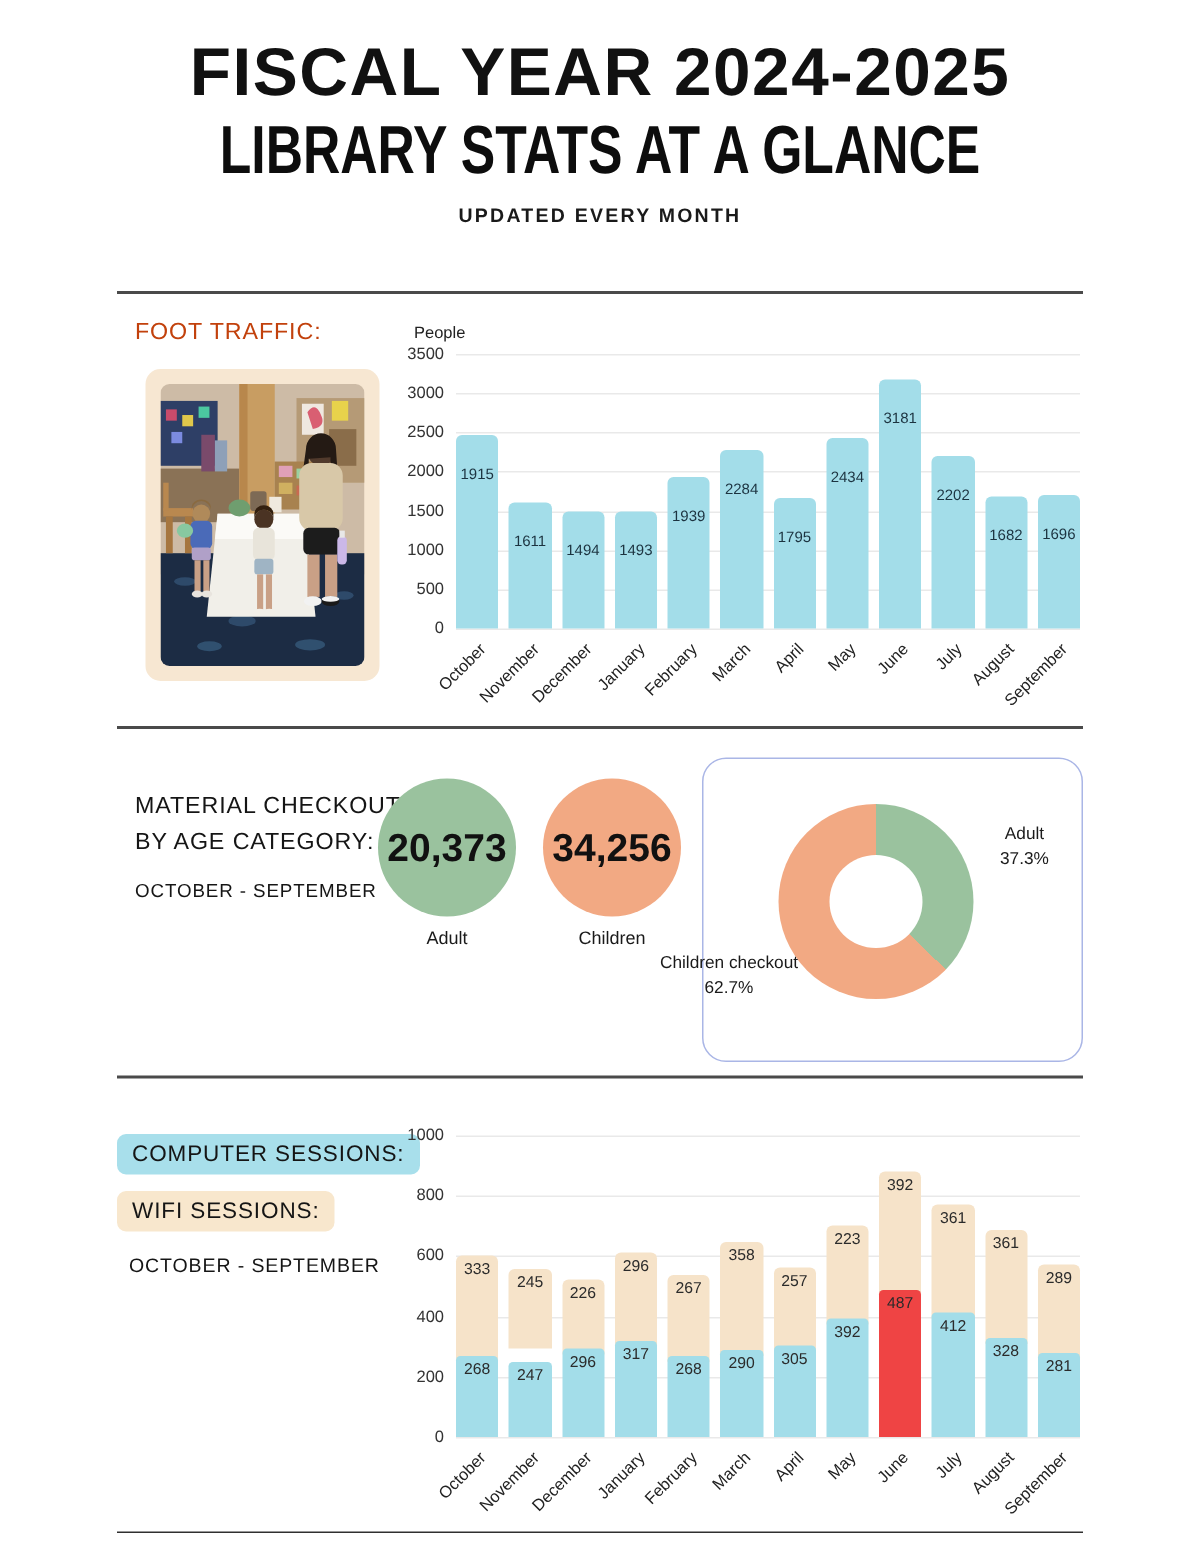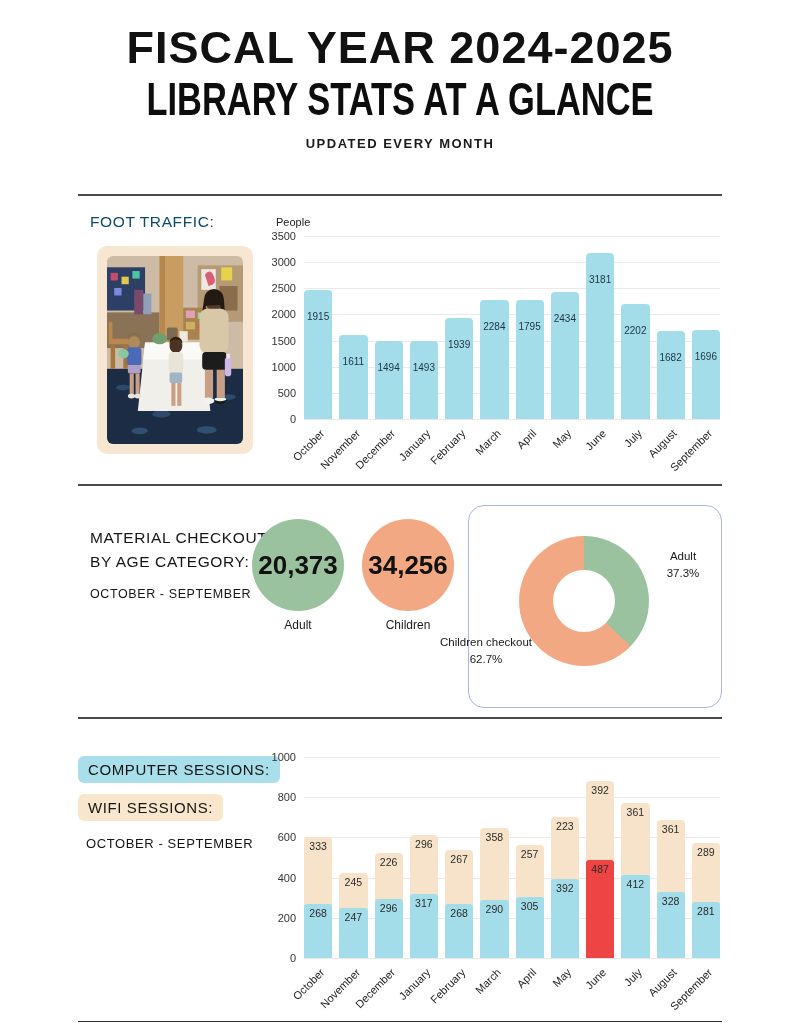--- a/index.html
+++ b/index.html
@@ -11,21 +11,21 @@
            font-size:45px; font-weight:600; letter-spacing:1px; color:#111; }
   .subtitle { position:absolute; top:76px; left:0; width:100%; text-align:center;
            font-size:42px; font-weight:800; color:#0d0d0d; letter-spacing:0px;
            transform:scaleX(.82) scaleY(1.08); }
   .tagline { position:absolute; top:136px; left:0; width:100%; text-align:center;
            font-size:13px; font-weight:600; letter-spacing:1.5px; color:#1a1a1a; }
 
   .divider { position:absolute; left:78px; width:644px; height:2px; background:#4a4a4a; }
   .divider.thin { height:1px; background:#2f2f2f; }
 
-  .section-label { position:absolute; font-size:15.5px; letter-spacing:.6px; color:#0c4a6e; font-weight:500; }
+  .section-label { position:absolute; font-size:15.5px; letter-spacing:.6px; color:#c2410c; font-weight:500; }
   .period-label { position:absolute; font-size:12.5px; letter-spacing:.6px; color:#151515; font-weight:500; }
 
   
   .photo-frame { position:absolute; left:97px; top:246px; width:156px; height:208px;
                  background:#f7e7d2; border-radius:10px; padding:10px; }
   .photo-frame svg { width:100%; height:100%; border-radius:6px; display:block; }
 
   
   .chart { position:absolute; }
   .chart-ylab { position:absolute; left:12px; top:0; font-size:11px; color:#222; }
@@ -196,21 +196,21 @@
               <div class="bar" style="height: 101.382px; background: rgb(163, 221, 233);">
                 <span class="barlab">1939</span>
               </div>
             </div>
             <div class="col">
               <div class="bar" style="height: 119.421px; background: rgb(163, 221, 233);">
                 <span class="barlab">2284</span>
               </div>
             </div>
             <div class="col">
-              <div class="bar" style="height: 119px; background: rgb(163, 221, 233);">
+              <div class="bar" style="height: 87px; background: rgb(163, 221, 233);">
                 <span class="barlab">1795</span>
               </div>
             </div>
             <div class="col">
               <div class="bar" style="height: 127.263px; background: rgb(163, 221, 233);">
                 <span class="barlab">2434</span>
               </div>
             </div>
             <div class="col">
               <div class="bar" style="height: 166.321px; background: rgb(163, 221, 233);">
@@ -331,21 +331,21 @@
           <div class="bars" style="height: 201px;">
             <div class="col">
               <div class="seg back" style="height: 70.933px; bottom: 49.868px; background: rgb(246, 227, 201);">
                 <span class="seglab">333</span>
               </div>
               <div class="seg front" style="height: 53.868px; bottom: 0px; background: rgb(163, 221, 233);">
                 <span class="seglab">268</span>
               </div>
             </div>
             <div class="col">
-              <div class="seg back" style="height: 53.245px; bottom: 32px; background: rgb(246, 227, 201); margin-top: 16px;">
+              <div class="seg back" style="height: 53.245px; bottom: 59px; background: rgb(246, 227, 201); margin-top: 16px;">
                 <span class="seglab">245</span>
               </div>
               <div class="seg front" style="height: 49.647px; bottom: 0px; background: rgb(163, 221, 233);">
                 <span class="seglab">247</span>
               </div>
             </div>
             <div class="col">
               <div class="seg back" style="height: 49.426px; bottom: 55.496px; background: rgb(246, 227, 201);">
                 <span class="seglab">226</span>
               </div>

